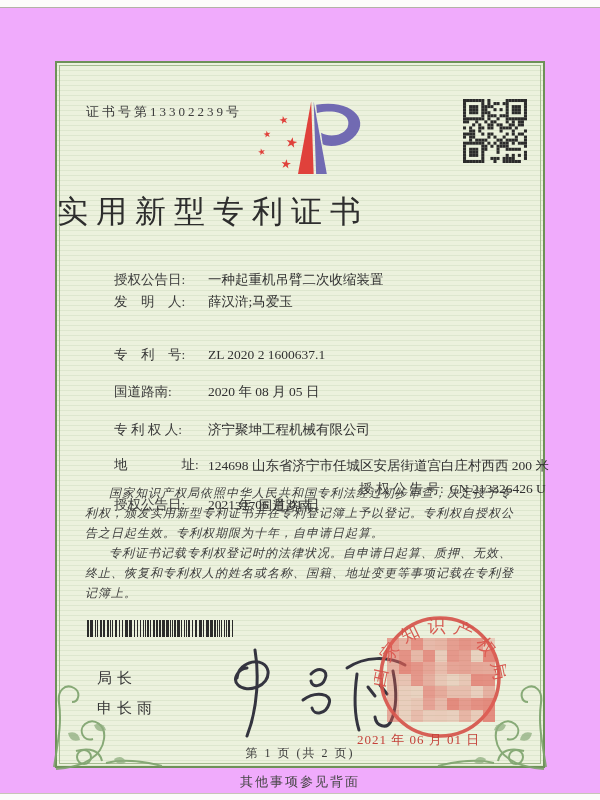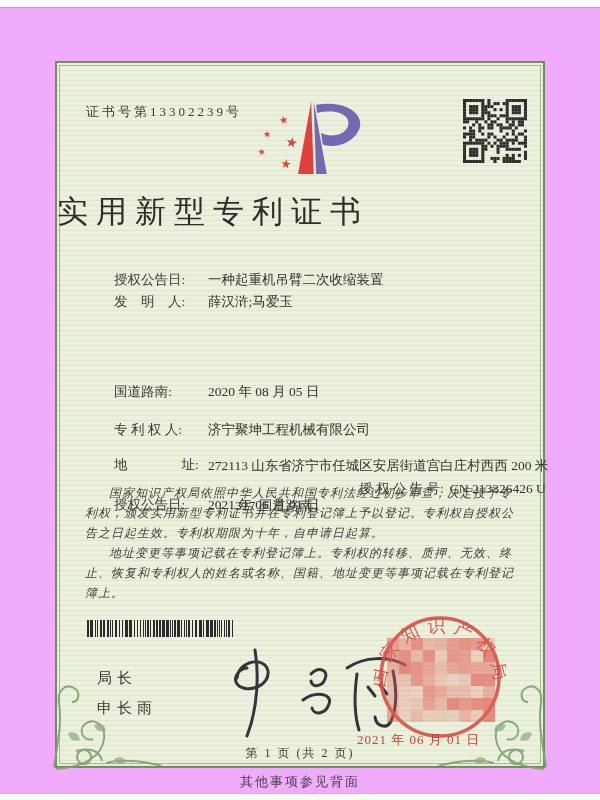--- a/index.html
+++ b/index.html
@@ -306,42 +306,45 @@
       <div class="title">实用新型专利证书</div>
 
       <div class="row" style="top:192px">
         <span class="flabel">授权公告日:</span><span class="fvalue">一种起重机吊臂二次收缩装置</span>
       </div>
 
       <div class="row" style="top:214px">
         <span class="flabel">发　明　人:</span><span class="fvalue">薛汉浒;马爱玉</span>
       </div>
 
+      <div class="row" style="top:267px">
+        <span class="flabel">专　利　号:</span><span class="fvalue">ZL 2020 2 1600637.1</span>
+      </div>
 
       <div class="row" style="top:304px">
         <span class="flabel">国道路南:</span><span class="fvalue">2020 年 08 月 05 日</span>
       </div>
 
       <div class="row" style="top:342px">
         <span class="flabel">专 利 权 人:</span><span class="fvalue">济宁聚坤工程机械有限公司</span>
       </div>
 
       <div class="row" style="top:377px">
-        <span class="flabel">地　　　　址:</span><span class="addr-lines"><span class="fvalue">272113 山东省济宁市任城区安居街道宫白庄村西西 200 米</span><br>
+        <span class="flabel">地　　　　址:</span><span class="addr-lines"><span class="fvalue">124698 山东省济宁市任城区安居街道宫白庄村西西 200 米</span><br>
         <span class="fvalue">327 国道路南</span></span>
       </div>
 
       <div class="row" style="top:417px">
         <span class="flabel">授权公告日:</span><span class="fvalue">2021 年 06 月 01 日</span>
         <span class="pair2"><span class="flabel" style="min-width:0;margin-right:6px">授 权 公 告 号:</span><span class="fvalue">CN 213326426 U</span></span>
       </div>
 
       <div class="paras">
         <p>国家知识产权局依照中华人民共和国专利法经过初步审查，决定授予专利权，颁发实用新型专利证书并在专利登记簿上予以登记。专利权自授权公告之日起生效。专利权期限为十年，自申请日起算。</p>
-        <p>地址变更等事项记载在专利登记簿上。专利权的转移、质押、无效、终止、恢复和专利权人的姓名或名称、国籍、地址变更等事项记载在专利登记簿上。</p>
+        <p>专利证书记载专利权登记时的法律状况。自申请日起算、质押、无效、终止、恢复和专利权人的姓名或名称、国籍、地址变更等事项记载在专利登记簿上。</p>
       </div>
 
       <div class="barcode">
         <svg id="barsvg" width="150" height="17" viewBox="0 0 150 17">
             <rect x="0" y="0" width="2" height="17" fill="#2b2b2b"></rect>
             <rect x="3" y="0" width="3" height="17" fill="#2b2b2b"></rect>
             <rect x="8" y="0" width="1" height="17" fill="#2b2b2b"></rect>
             <rect x="10" y="0" width="1" height="17" fill="#2b2b2b"></rect>
             <rect x="13" y="0" width="2" height="17" fill="#2b2b2b"></rect>
             <rect x="16" y="0" width="2" height="17" fill="#2b2b2b"></rect>

